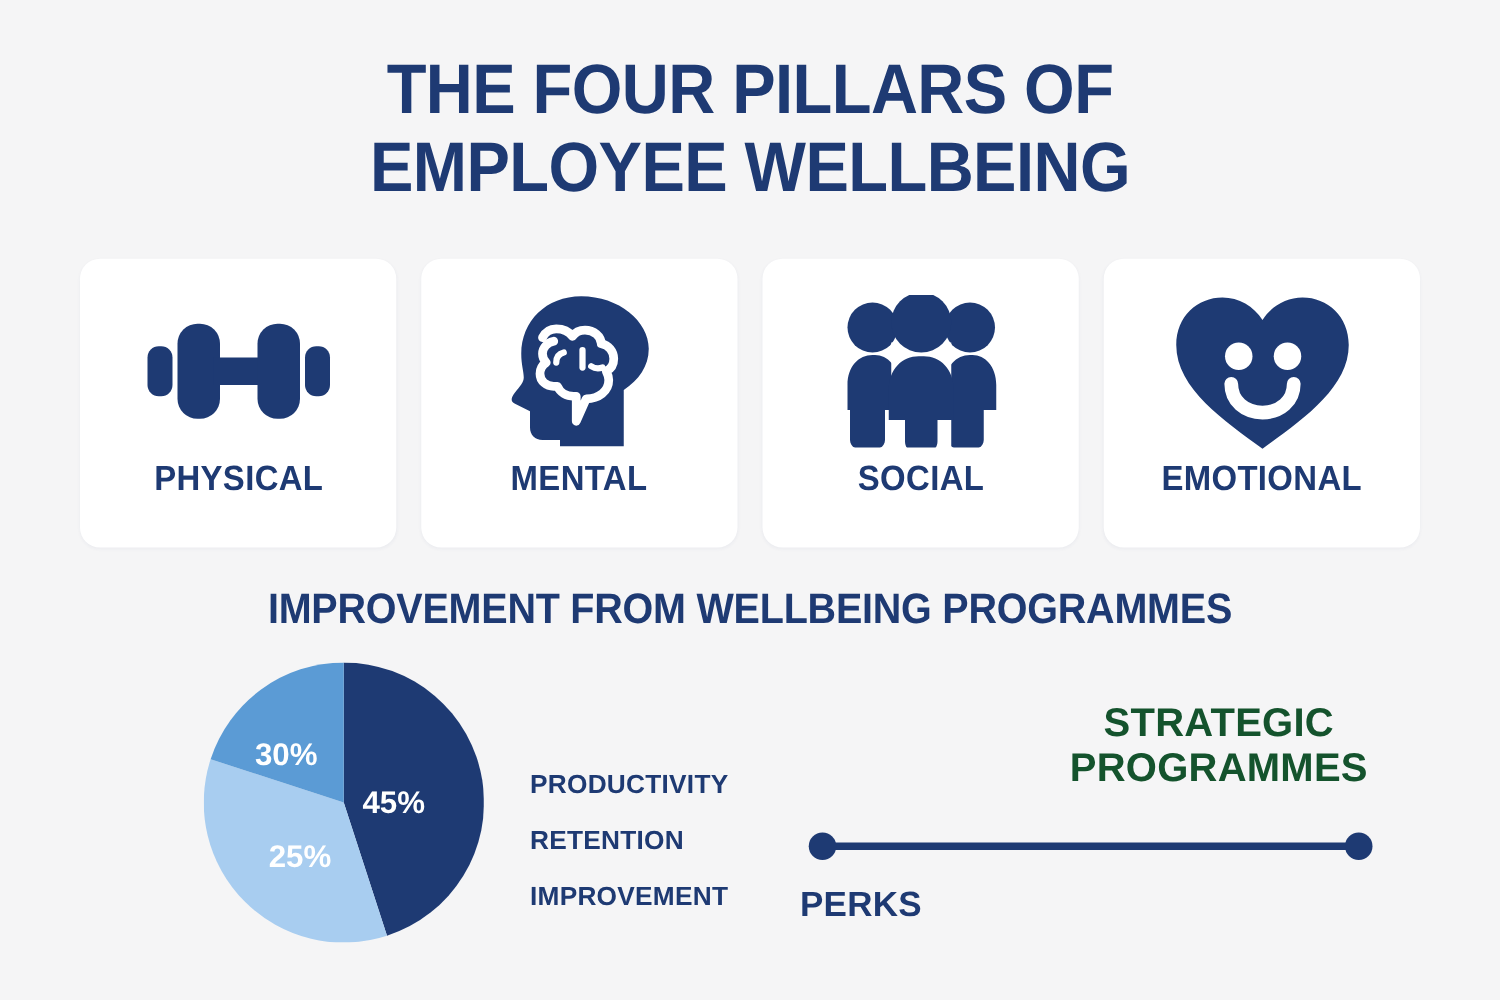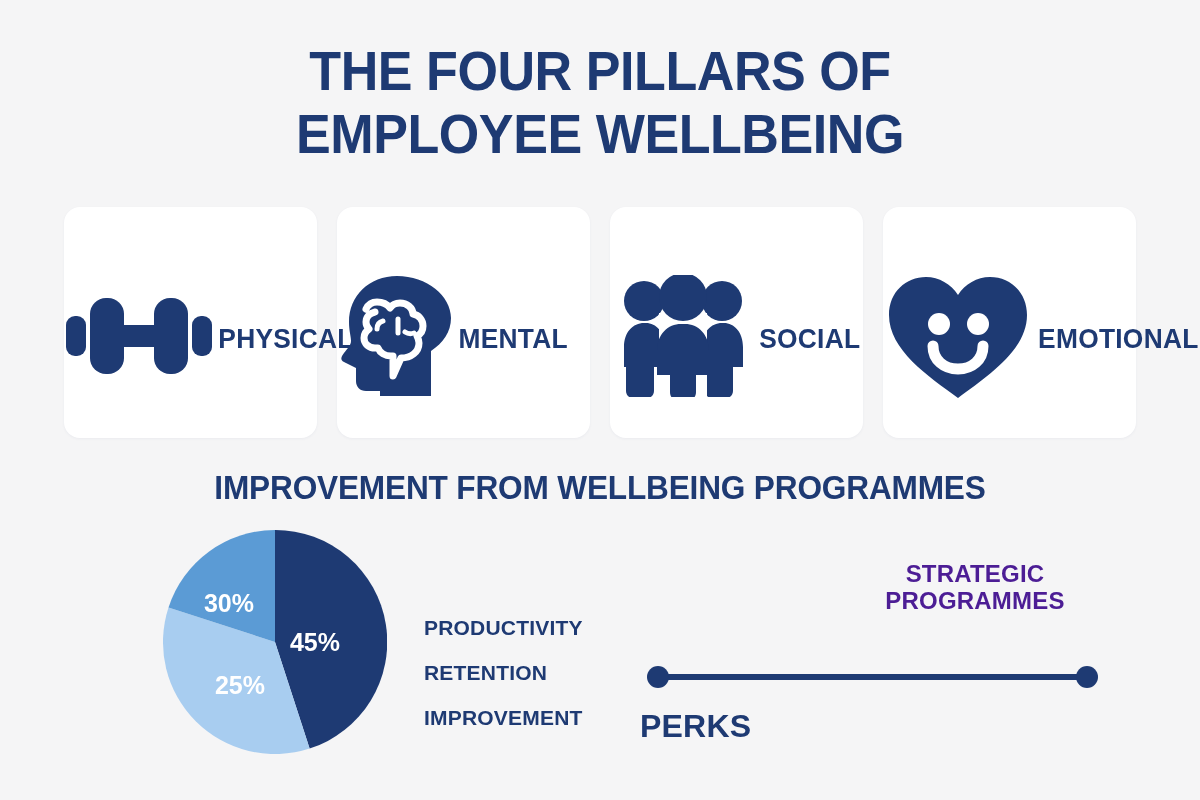--- a/index.html
+++ b/index.html
@@ -47,21 +47,21 @@
     display: flex;
     justify-content: space-between;
   }
   .card {
     width: 253px;
     height: 231px;
     background: #ffffff;
     border-radius: 16px;
     box-shadow: 0 1px 3px rgba(30,58,115,0.05);
     display: flex;
-    flex-direction: row;
+    flex-direction: column;
     align-items: center;
     justify-content: flex-start;
     padding-top: 26px;
     box-sizing: border-box;
   }
   .card-icon {
     height: 128px;
     display: flex;
     align-items: center;
     justify-content: center;
@@ -131,23 +131,23 @@
     top: 560px;
     width: 470px;
     height: 180px;
   }
   .spectrum-top-label {
     position: absolute;
     right: 0;
     top: 0;
     width: 270px;
     text-align: center;
-    color: #4c1d95;
-    font-weight: 700;
-    font-size: 24px;
+    color: #14532d;
+    font-weight: 700;
+    font-size: 32px;
     line-height: 1.14;
     letter-spacing: 0.2px;
   }
   .spectrum-top-label span { display: block; }
   .spectrum-track {
     position: absolute;
     left: 18px;
     top: 114px;
     width: 429px;
     height: 6px;
@@ -162,21 +162,21 @@
     background: #1e3a73;
   }
   .spectrum-dot.left { left: 7px; }
   .spectrum-dot.right { left: 436px; }
   .spectrum-bottom-label {
     position: absolute;
     left: 0;
     top: 148px;
     color: #1e3a73;
     font-weight: 700;
-    font-size: 32px;
+    font-size: 28px;
     letter-spacing: 0.2px;
   }
 </style>
 </head>
 <body>
 
 <div class="stage">
 
   <div class="title">
     <span class="title-line">THE FOUR PILLARS OF</span>

